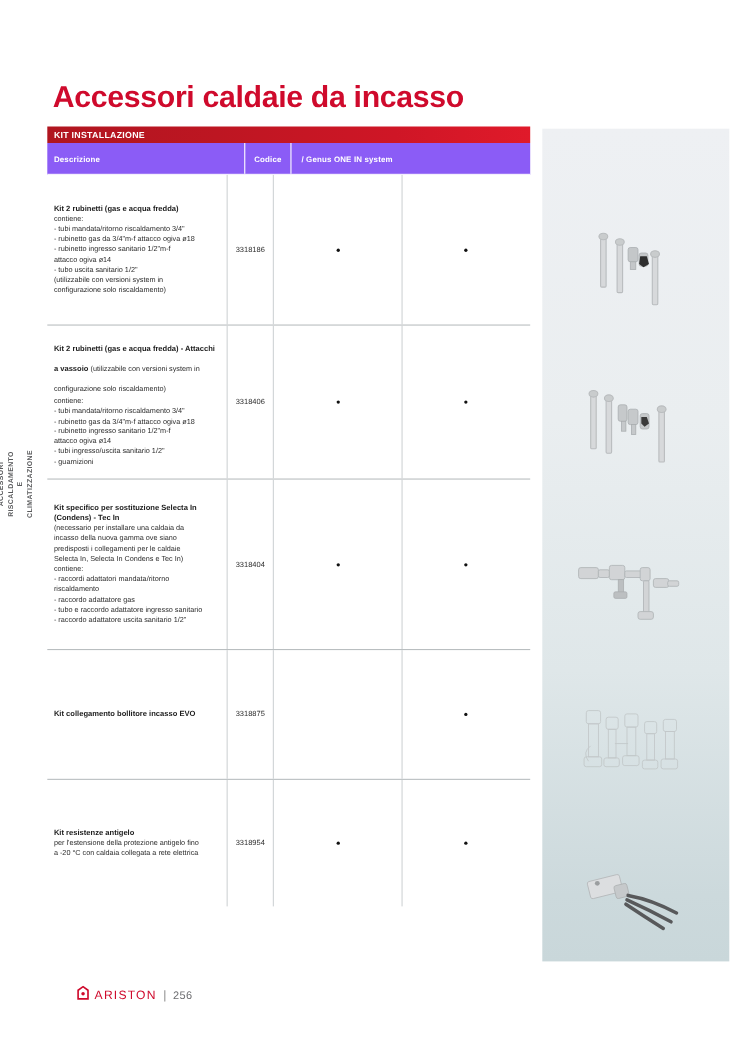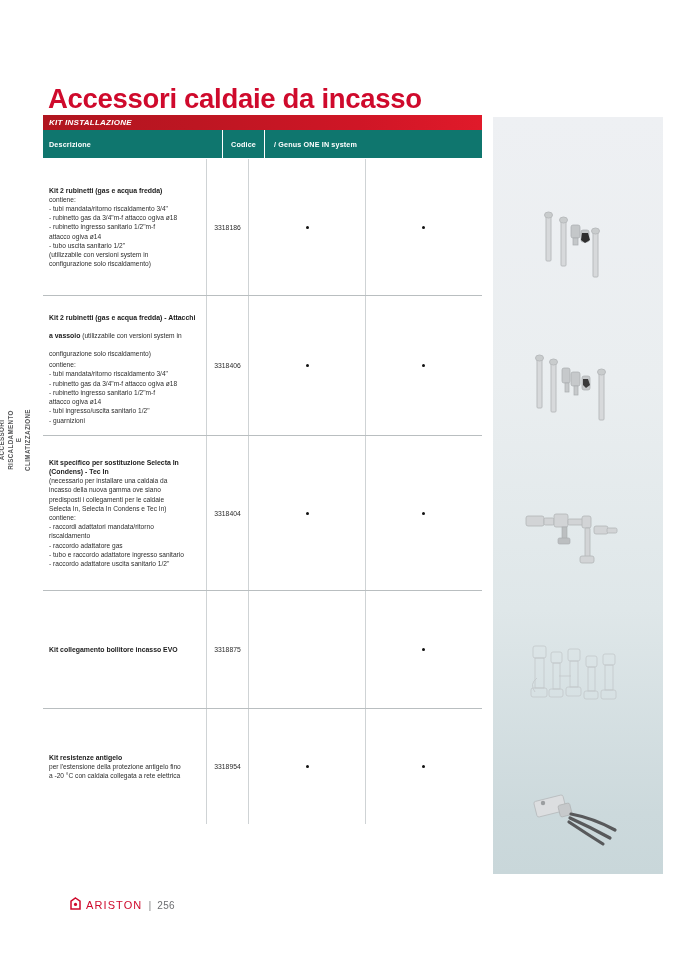--- a/index.html
+++ b/index.html
@@ -54,21 +54,21 @@
     color: #58595b;
     text-align: center;
     line-height: 8.5px;
     width: 210px;
   }
 
   
   #page-title {
     position: absolute;
     left: 48px;
-    top: 83px;
+    top: 72px;
     font-size: 27.5px;
     font-weight: bold;
     color: #cf0a2c;
     letter-spacing: -0.3px;
     white-space: nowrap;
   }
 
   
   #kit-table {
     position: absolute;
@@ -81,25 +81,24 @@
     background: linear-gradient(to right, #b0151f 0%, #bd1622 35%, #cf1626 72%, #e01a2a 100%);
     display: flex;
     align-items: center;
   }
   #table-banner .banner-label {
     color: #ffffff;
     font-size: 8px;
     font-weight: bold;
     letter-spacing: .25px;
     padding-left: 6px;
-    font-style: italic;
   }
   #table-head {
     height: 28px;
-    background: #0f766e;
+    background: #8b5cf6;
     display: flex;
     align-items: stretch;
     border-bottom: 1px solid #ffffff;
   }
   #table-head .th {
     color: #ffffff;
     font-size: 7.2px;
     font-weight: bold;
     display: flex;
     align-items: center;

